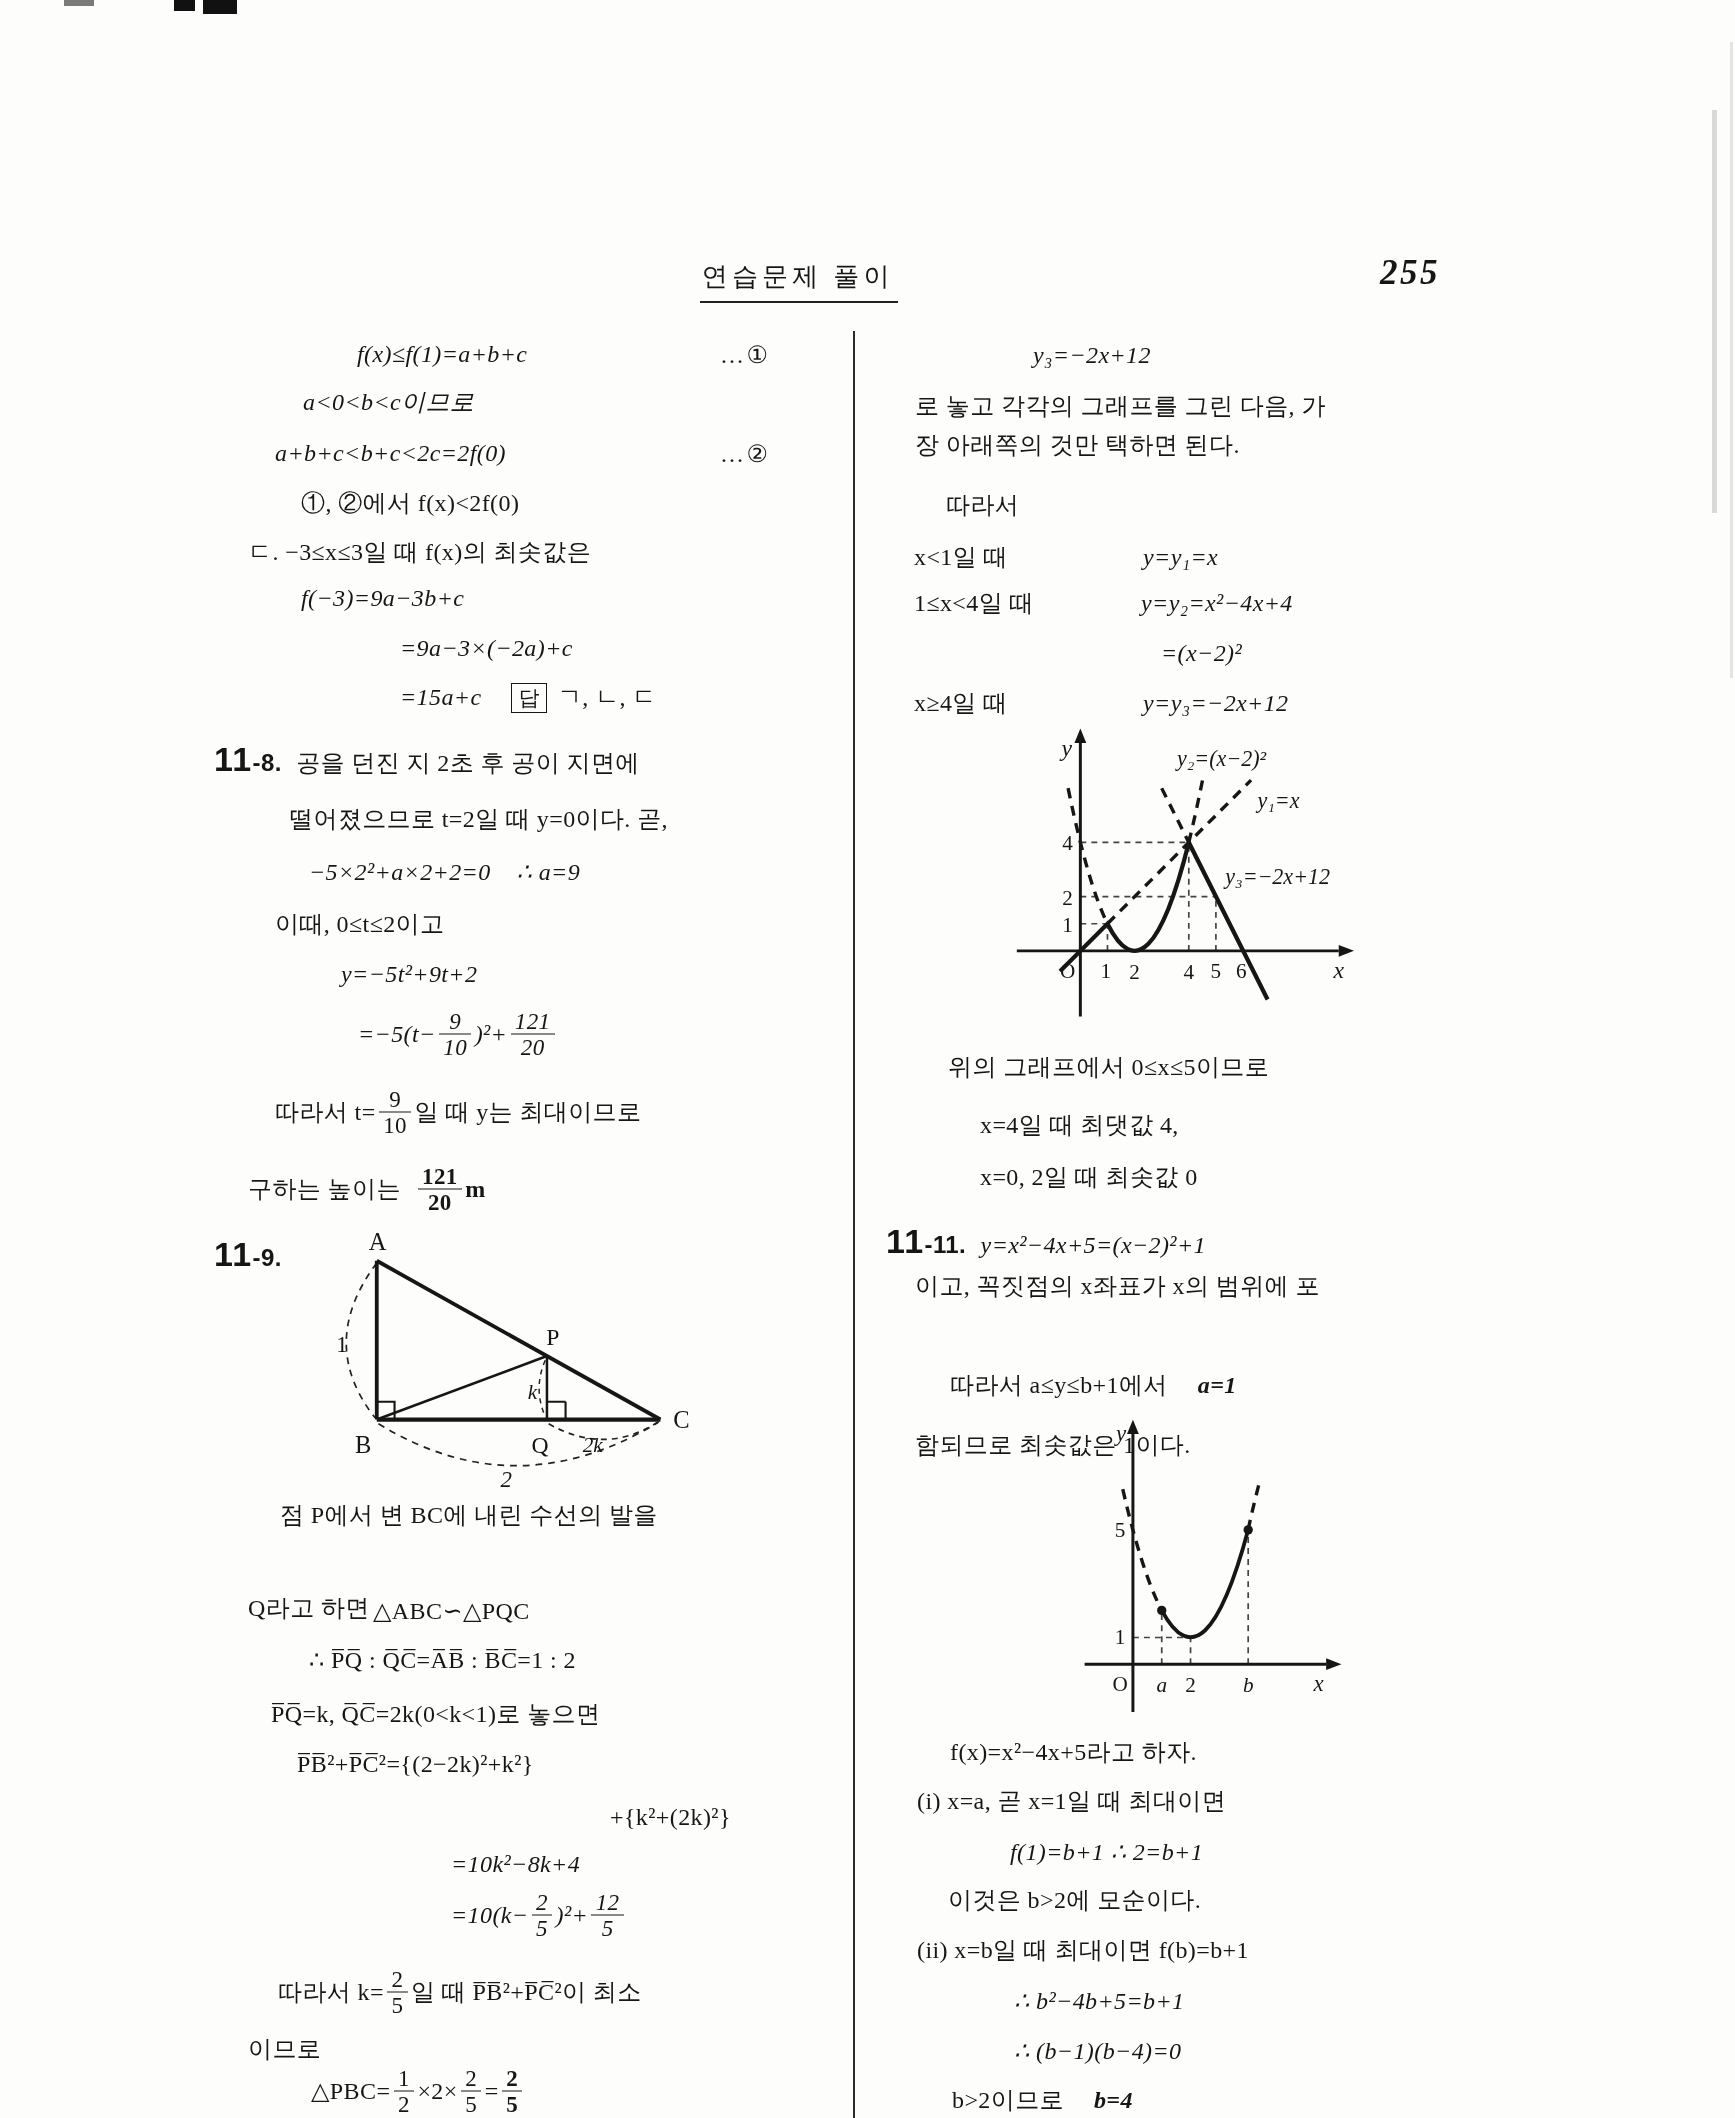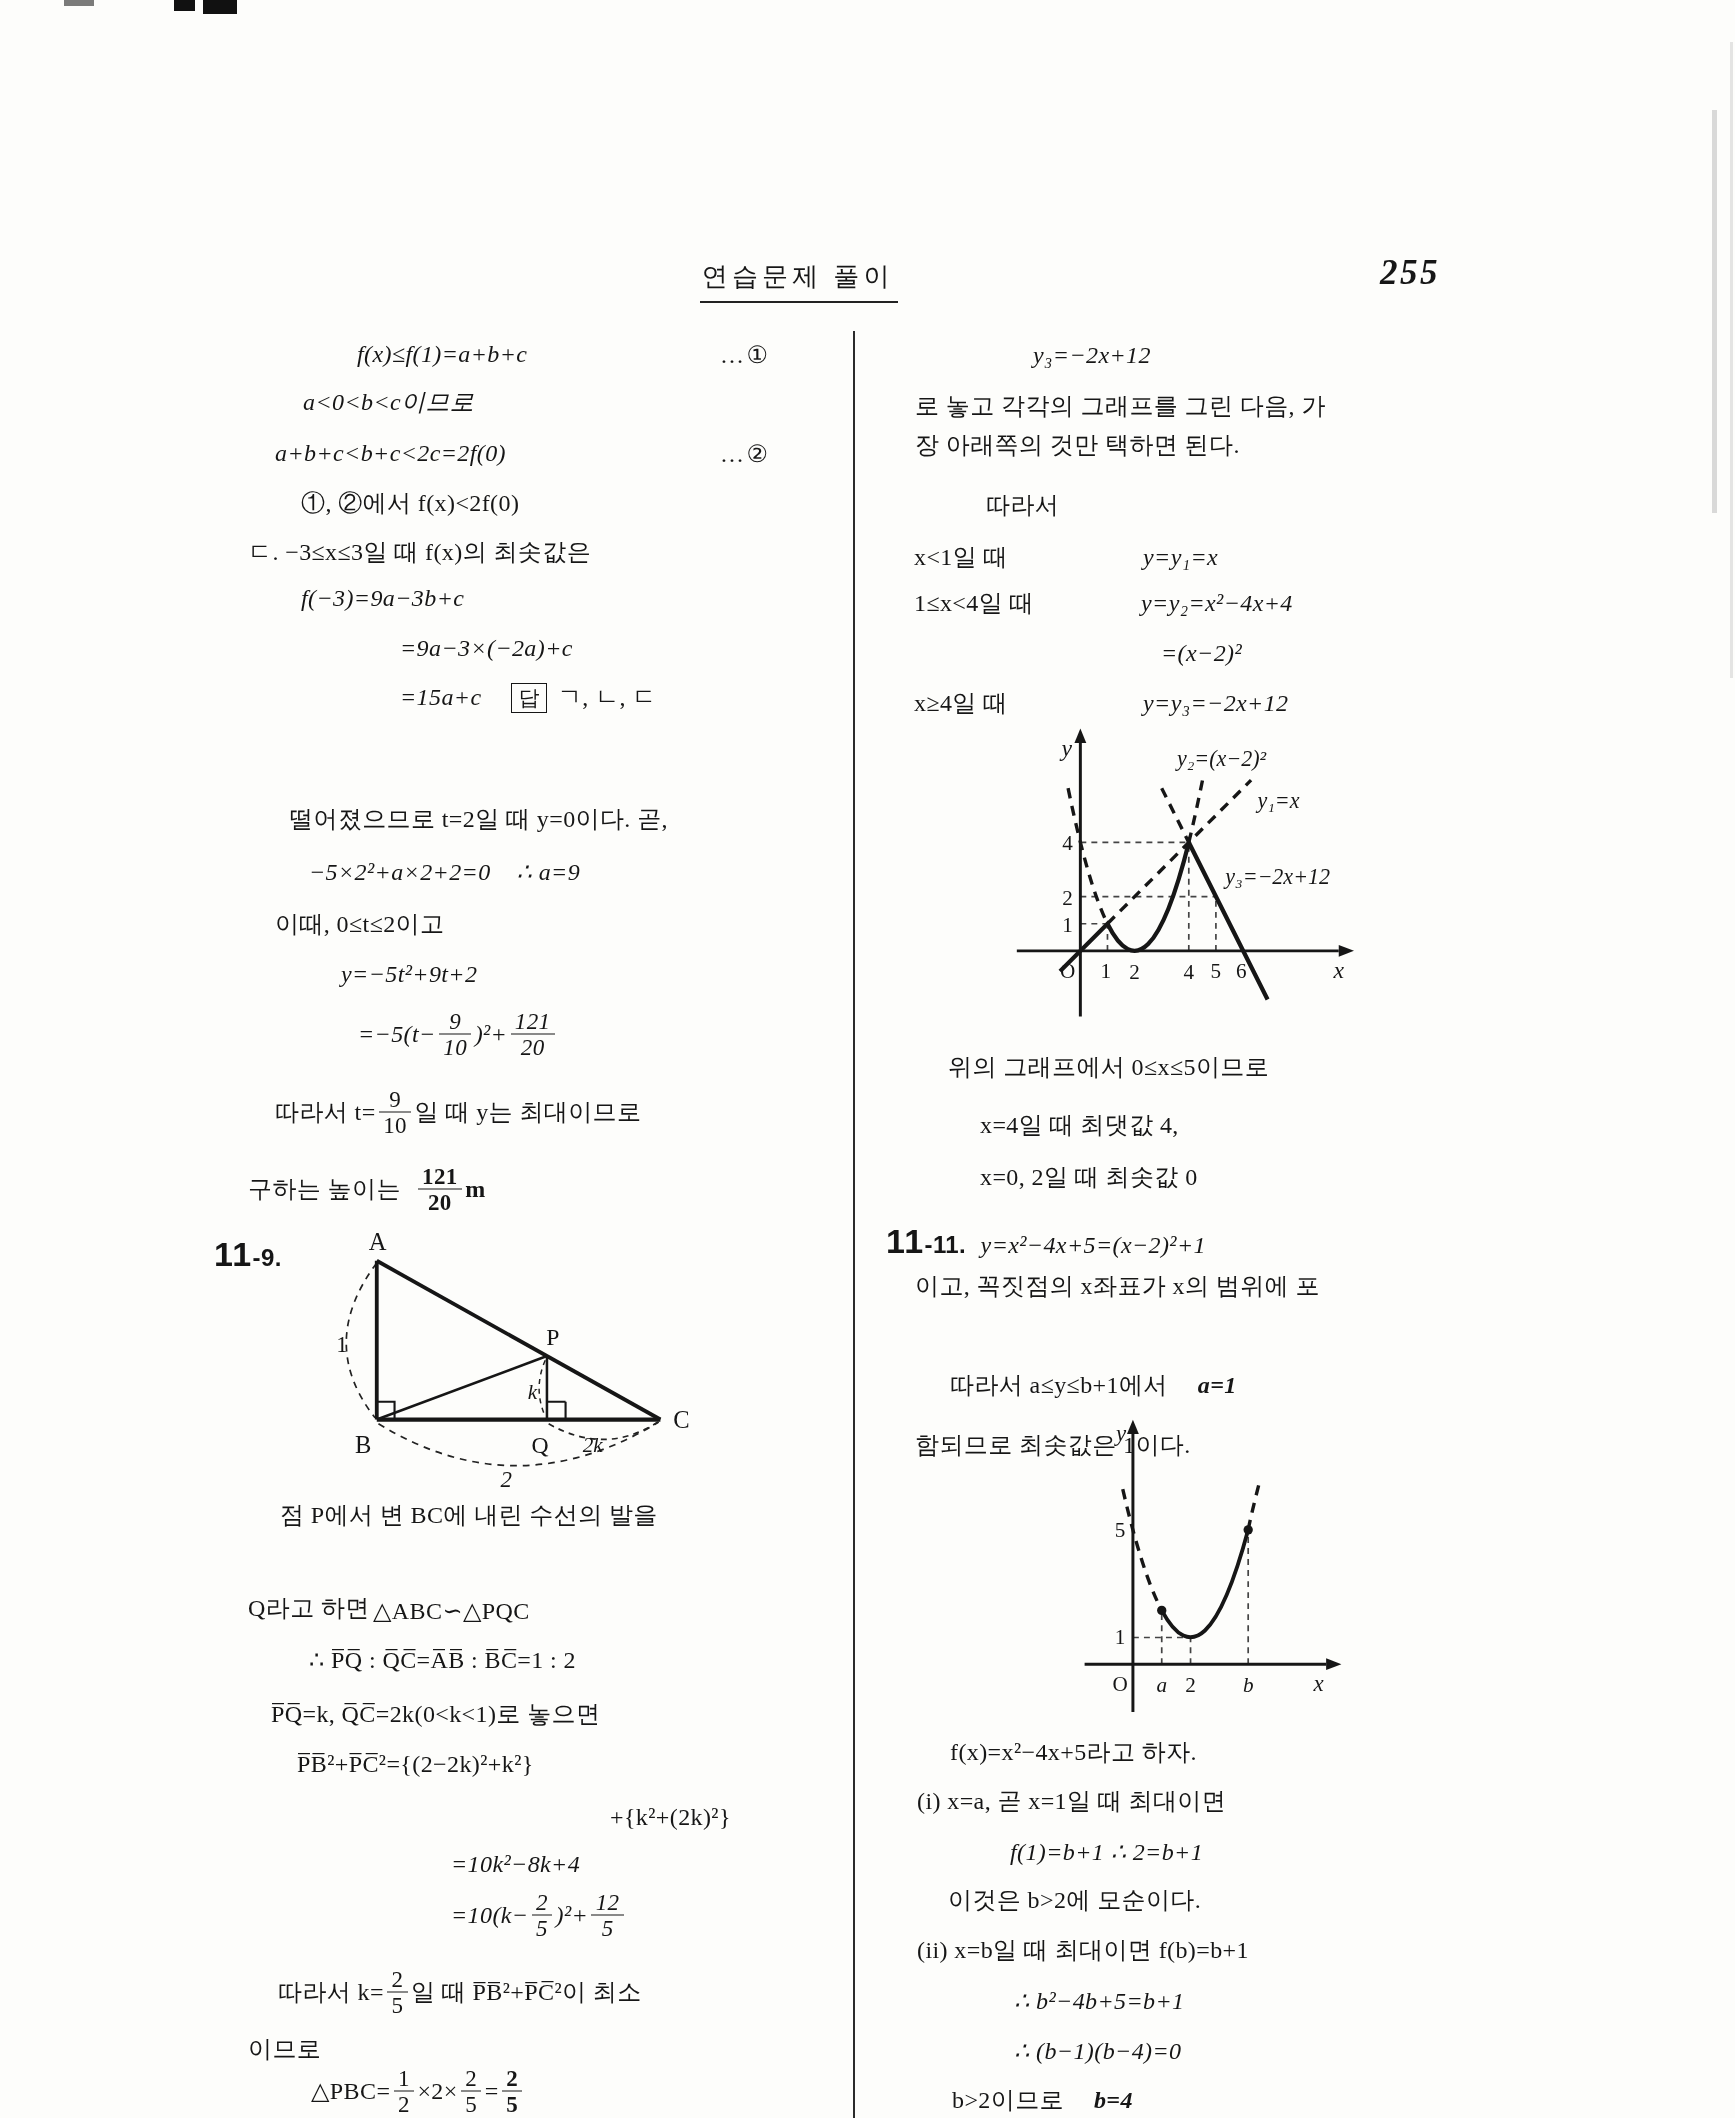--- a/index.html
+++ b/index.html
@@ -48,20 +48,23 @@
   <div class="line it" style="left:275px;top:436px;">a+b+c&lt;b+c&lt;2c=2f(0)</div>
   <div class="line tag" style="left:720px;top:437px;">…②</div>
   <div class="line" style="left:301px;top:486px;">①, ②에서  f(x)&lt;2f(0)</div>
   <div class="line" style="left:248px;top:535px;">ㄷ.  −3≤x≤3일 때 f(x)의 최솟값은</div>
   <div class="line it" style="left:301px;top:581px;">f(−3)=9a−3b+c</div>
   <div class="line it" style="left:400px;top:631px;">=9a−3×(−2a)+c</div>
   <div class="line" style="left:400px;top:680px;">
     <span class="it">=15a+c</span><span class="ansbox">답</span><span>ㄱ, ㄴ, ㄷ</span>
   </div>
 
+  <div class="line" style="left:214px;top:742px;">
+    <span class="hnum">11</span><span class="hsub">-8.</span><span class="htext">공을 던진 지 2초 후 공이 지면에</span>
+  </div>
   <div class="line" style="left:244px;top:802px;margin-left:45px;">떨어졌으므로 t=2일 때 y=0이다. 곧,</div>
   <div class="line" style="left:309px;top:855px;">
     <span class="it">−5×2²+a×2+2=0</span><span class="it" style="margin-left:26px;">∴ a=9</span>
   </div>
   <div class="line" style="left:275px;top:907px;">이때, 0≤t≤2이고</div>
   <div class="line it" style="left:341px;top:957px;">y=−5t²+9t+2</div>
   <div class="line it" style="left:358px;top:1011px;">
     <span>=−5(t−</span><span class="frac"><span class="n">9</span><span class="d">10</span></span><span>)²+</span><span class="frac"><span class="n">121</span><span class="d">20</span></span>
   </div>
   <div class="line" style="left:275px;top:1089px;">
@@ -113,21 +116,21 @@
     <span>따라서 k=</span><span class="frac"><span class="n">2</span><span class="d">5</span></span><span>일 때 P̅B̅²+P̅C̅²이 최소</span>
   </div>
   <div class="line" style="left:248px;top:2032px;">이므로</div>
   <div class="line" style="left:311px;top:2068px;">
     <span>△PBC=</span><span class="frac"><span class="n">1</span><span class="d">2</span></span><span>×2×</span><span class="frac"><span class="n">2</span><span class="d">5</span></span><span>=</span><span class="frac b"><span class="n">2</span><span class="d">5</span></span>
   </div>
 
   <div class="line it" style="left:1033px;top:338px;">y₃=−2x+12</div>
   <div class="line" style="left:915px;top:389px;">로 놓고 각각의 그래프를 그린 다음, 가</div>
   <div class="line" style="left:915px;top:428px;">장 아래쪽의 것만 택하면 된다.</div>
-  <div class="line" style="left:946px;top:488px;margin-left:40px;">따라서</div>
+  <div class="line" style="left:946px;top:488px;">따라서</div>
   <div class="line" style="left:914px;top:540px;">x&lt;1일 때</div>
   <div class="line it" style="left:1143px;top:540px;">y=y₁=x</div>
   <div class="line" style="left:914px;top:586px;">1≤x&lt;4일 때</div>
   <div class="line it" style="left:1141px;top:586px;">y=y₂=x²−4x+4</div>
   <div class="line it" style="left:1161px;top:636px;">=(x−2)²</div>
   <div class="line" style="left:914px;top:686px;">x≥4일 때</div>
   <div class="line it" style="left:1143px;top:686px;">y=y₃=−2x+12</div>
 
   <svg style="left:966px;top:720px;" width="593" height="305" viewBox="0 0 1400 720">
     <line x1="270" y1="289" x2="526" y2="289" stroke="#444" stroke-width="4" stroke-dasharray="14 12"></line>

